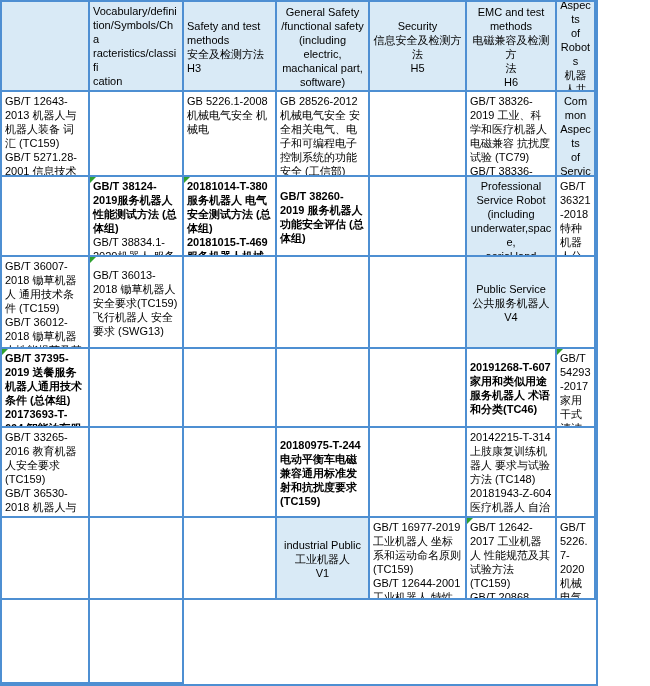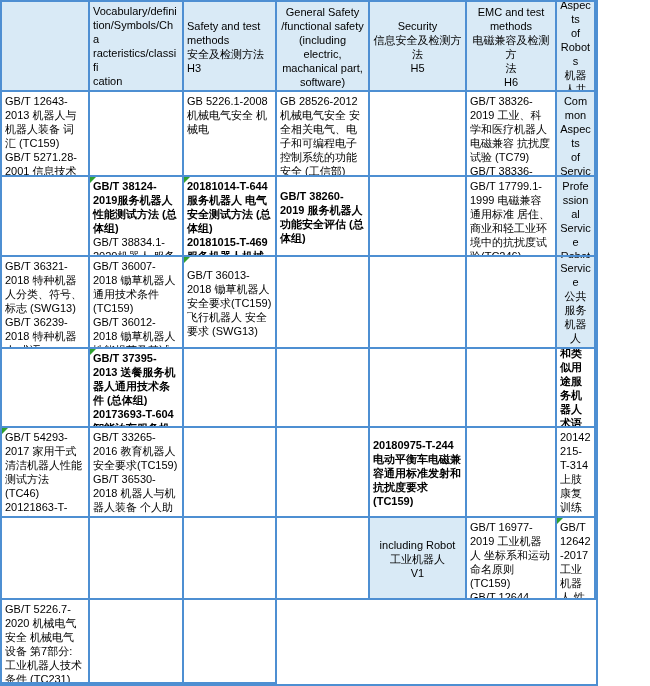--- a/index.html
+++ b/index.html
@@ -101,30 +101,27 @@
 服务机器人共性
 V6</div></div>
     <div class="cell left vc"></div>
     <div class="cell left">
       <span class="flag"></span>
       <div class="seg bold">GB/T 38124-2019服务机器人性能测试方法 (总体组)</div>
       <div class="seg">GB/T 38834.1-2020机器人 服务机</div>
     </div>
     <div class="cell left">
       <span class="flag"></span>
-      <div class="seg bold">20181014-T-644 服务机器人 电气安全测试方法 (总体组)</div>
+      <div class="seg bold">20181014-T-380 服务机器人 电气安全测试方法 (总体组)</div>
       <div class="seg bold">20181015-T-469 服务机器人机械安</div>
     </div>
     <div class="cell left vc">
       <div class="seg bold">GB/T 38260-2019 服务机器人功能安全评估 (总体组)</div>
     </div>
     <div class="cell left vc"></div>
-    <div class="cell left">
-      <div class="seg">GB/T 17799.1-1999 电磁兼容 通用标准 居住、商业和轻工业环境中的抗扰度试验(TC246)</div>
-    </div>
     <div class="cell hdr center pre"><div class="seg">Professional
 Service Robot
 (including
 underwater,space,
 aerial,land robots)
 专业服务机器人
 (SWG13)
 V5</div></div>
     <div class="cell left">
       <div class="seg">GB/T 36321-2018 特种机器人分类、符号、标志 (SWG13)</div>
@@ -141,21 +138,21 @@
     </div>
     <div class="cell left vc"></div>
     <div class="cell left vc"></div>
     <div class="cell left vc"></div>
     <div class="cell hdr center pre vc"><div class="seg">Public Service
 公共服务机器人
 V4</div></div>
     <div class="cell left vc"></div>
     <div class="cell left">
       <span class="flag"></span>
-      <div class="seg bold">GB/T 37395-2013 送餐服务机器人通用技术条件 (总体组)</div>
+      <div class="seg bold">GB/T 37395-2019 送餐服务机器人通用技术条件 (总体组)</div>
       <div class="seg bold">20173693-T-604 智能泊车服务机器</div>
     </div>
     <div class="cell left vc"></div>
     <div class="cell left vc"></div>
     <div class="cell left vc"></div>
     <div class="cell left vc"></div>
     <div class="cell left vc">
       <div class="seg bold">20191268-T-607 家用和类似用途服务机器人 术语和分类(TC46)</div>
     </div>
     <div class="cell left">
@@ -174,21 +171,21 @@
     </div>
     <div class="cell left vc"></div>
     <div class="cell left">
       <div class="seg">20142215-T-314 上肢康复训练机器人 要求与试验方法 (TC148)</div>
       <div class="seg">20181943-Z-604 医疗机器人 自治程</div>
     </div>
     <div class="cell left vc"></div>
     <div class="cell left vc"></div>
     <div class="cell left vc"></div>
     <div class="cell left vc"></div>
-    <div class="cell hdr center pre vc"><div class="seg">including Robot
+    <div class="cell hdr center pre vc"><div class="seg">industrial Public
 工业机器人
 V1</div></div>
     <div class="cell left">
       <div class="seg">GB/T 16977-2019 工业机器人 坐标系和运动命名原则 (TC159)</div>
       <div class="seg">GB/T 12644-2001 工业机器人 特性表</div>
     </div>
     <div class="cell left">
       <span class="flag"></span>
       <div class="seg">GB/T 12642-2017 工业机器人 性能规范及其试验方法 (TC159)</div>
       <div class="seg">GB/T 20868-2007 工业机器人 性能试</div>

